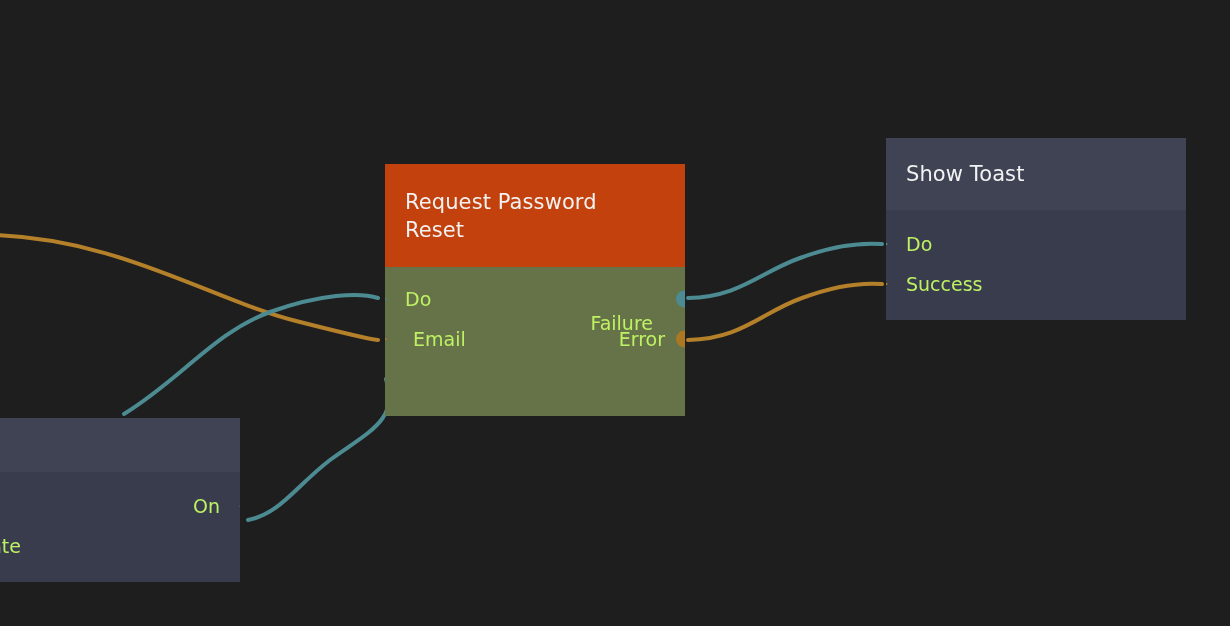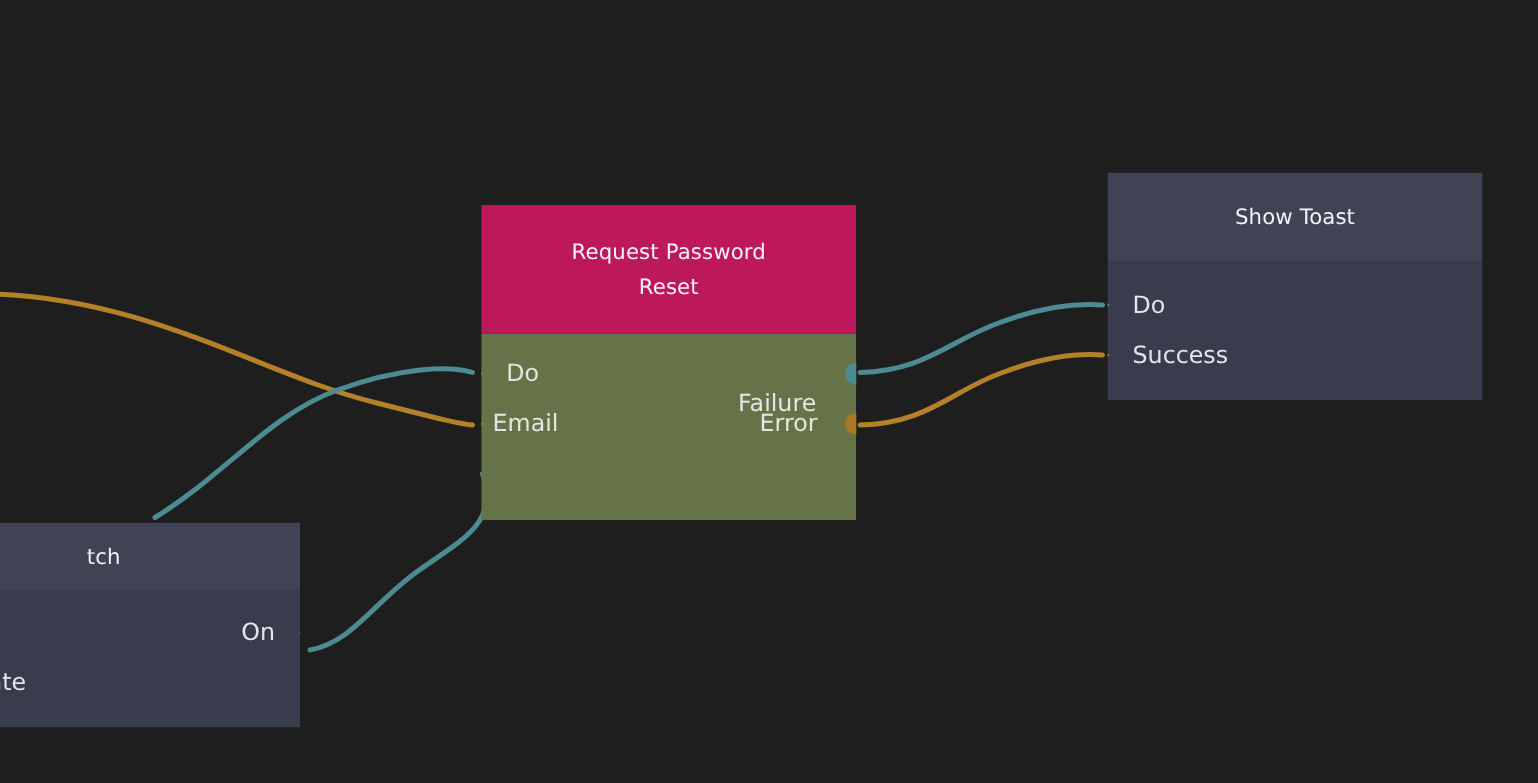--- a/index.html
+++ b/index.html
@@ -29,58 +29,57 @@
   .node {
     position: absolute;
     z-index: 2;
     box-sizing: border-box;
     overflow: hidden;
   }
   .node-header {
     box-sizing: border-box;
     padding: 14px 20px 12px 20px;
     color: #f2f2f2;
-    font-size: 17px;
+    font-size: 21px;
     line-height: 28px;
     font-weight: 400;
     letter-spacing: 0.1px;
     white-space: pre-line;
-    text-align: center;
   }
   .node-body {
     box-sizing: border-box;
     position: relative;
     padding: 12px 0 14px 0;
   }
   .pin-row {
     position: relative;
     height: 40px;
     display: flex;
     align-items: center;
   }
   .pin-label {
-    color: #e5e5e5;
+    color: #bef264;
     font-size: 19px;
     line-height: 22px;
     font-weight: 400;
     white-space: nowrap;
   }
   .pin-row.input .pin-label {
     padding-left: 20px;
     text-align: left;
   }
   .pin-row.output {
     justify-content: flex-end;
   }
   .pin-row.output .pin-label {
     padding-right: 20px;
     text-align: center;
   }
   
-  .node.green .node-header { background: #be185d; }
+  .node.green .node-header { background: #c2410c; }
   .node.green .node-body   { background: #667348; }
   .node.slate .node-header { background: #3f4353; }
   .node.slate .node-body   { background: #383c4c; }
 
   
   .pin-dot {
     position: absolute;
     width: 17px;
     height: 17px;
     border-radius: 50%;
@@ -149,22 +148,22 @@
 
       <div class="pin-row" style="justify-content:space-between;">
         <span class="pin-arrow left-in"></span>
         <span class="pin-label" style="padding-left:20px;">Do</span>
         <span class="pin-label" style="padding-right:32px;margin-top:48px;">Failure</span>
         <span class="pin-dot right teal"></span>
       </div>
 
       <div class="pin-row" style="justify-content:space-between;">
         <span class="pin-arrow left-in orange"></span>
-        <span class="pin-label" style="padding-left:9px;">Email</span>
-        <span class="pin-label" style="padding-right:31px;">Error</span>
+        <span class="pin-label" style="padding-left:28px;">Email</span>
+        <span class="pin-label" style="padding-right:20px;">Error</span>
         <span class="pin-dot right orange"></span>
       </div>
 
     </div>
   </div>
 
   <div class="node slate" style="left:886px; top:138px; width:300px;">
     <div class="node-header" style="height:72px; padding-top:22px;">Show Toast</div>
     <div class="node-body" style="height:110px; padding-top:14px;">
       <div class="pin-row input">

